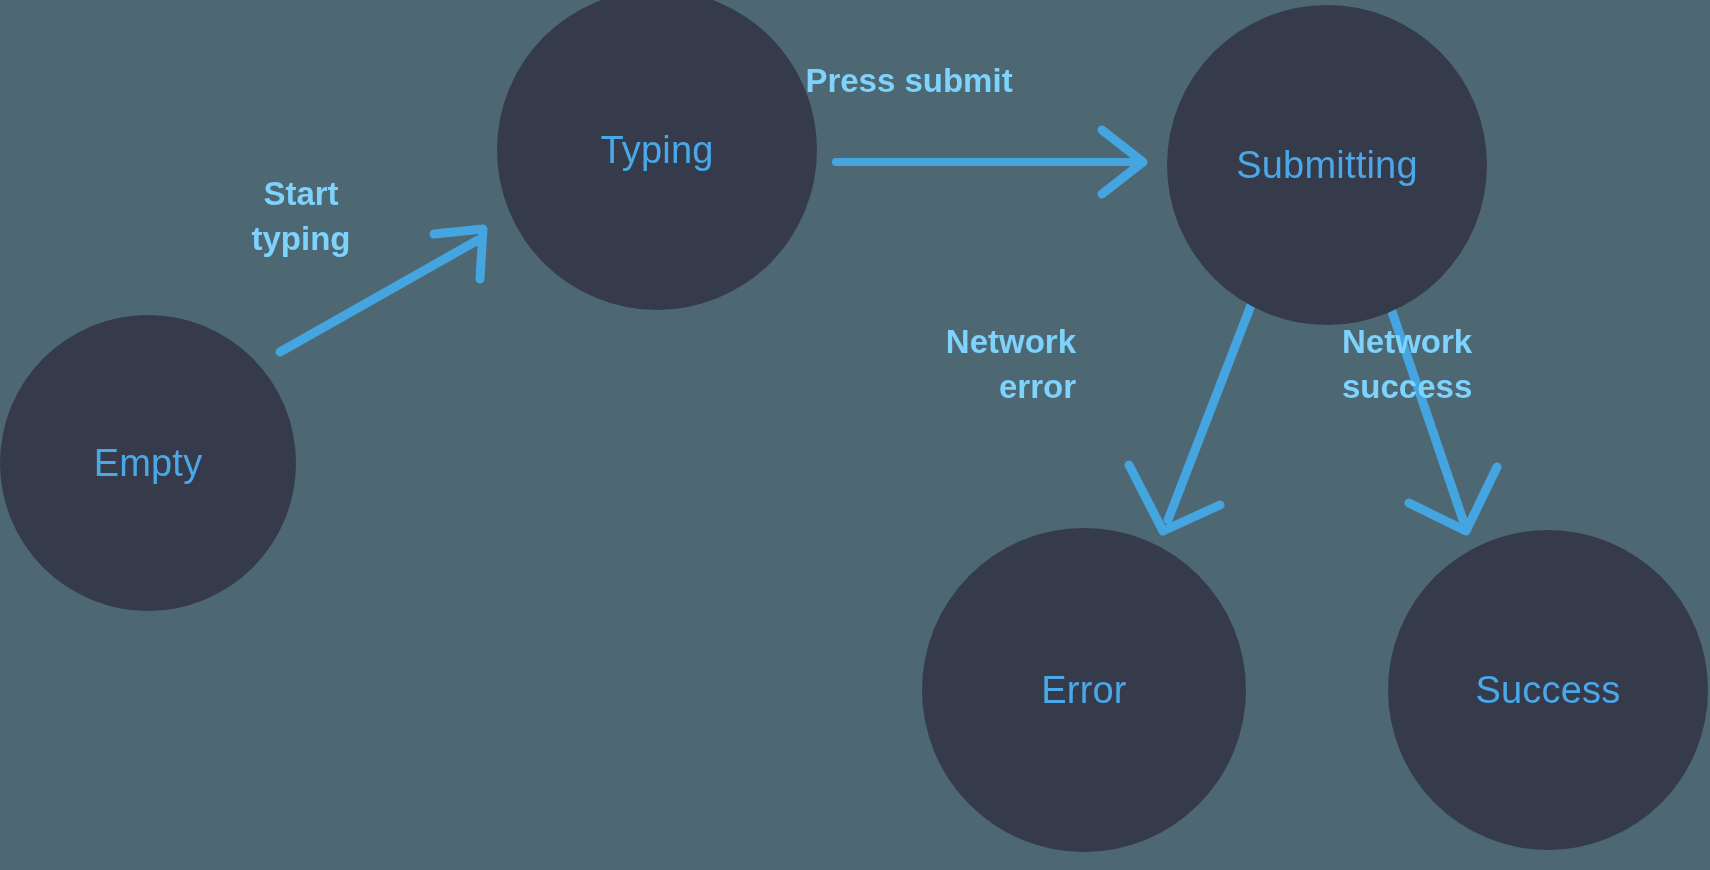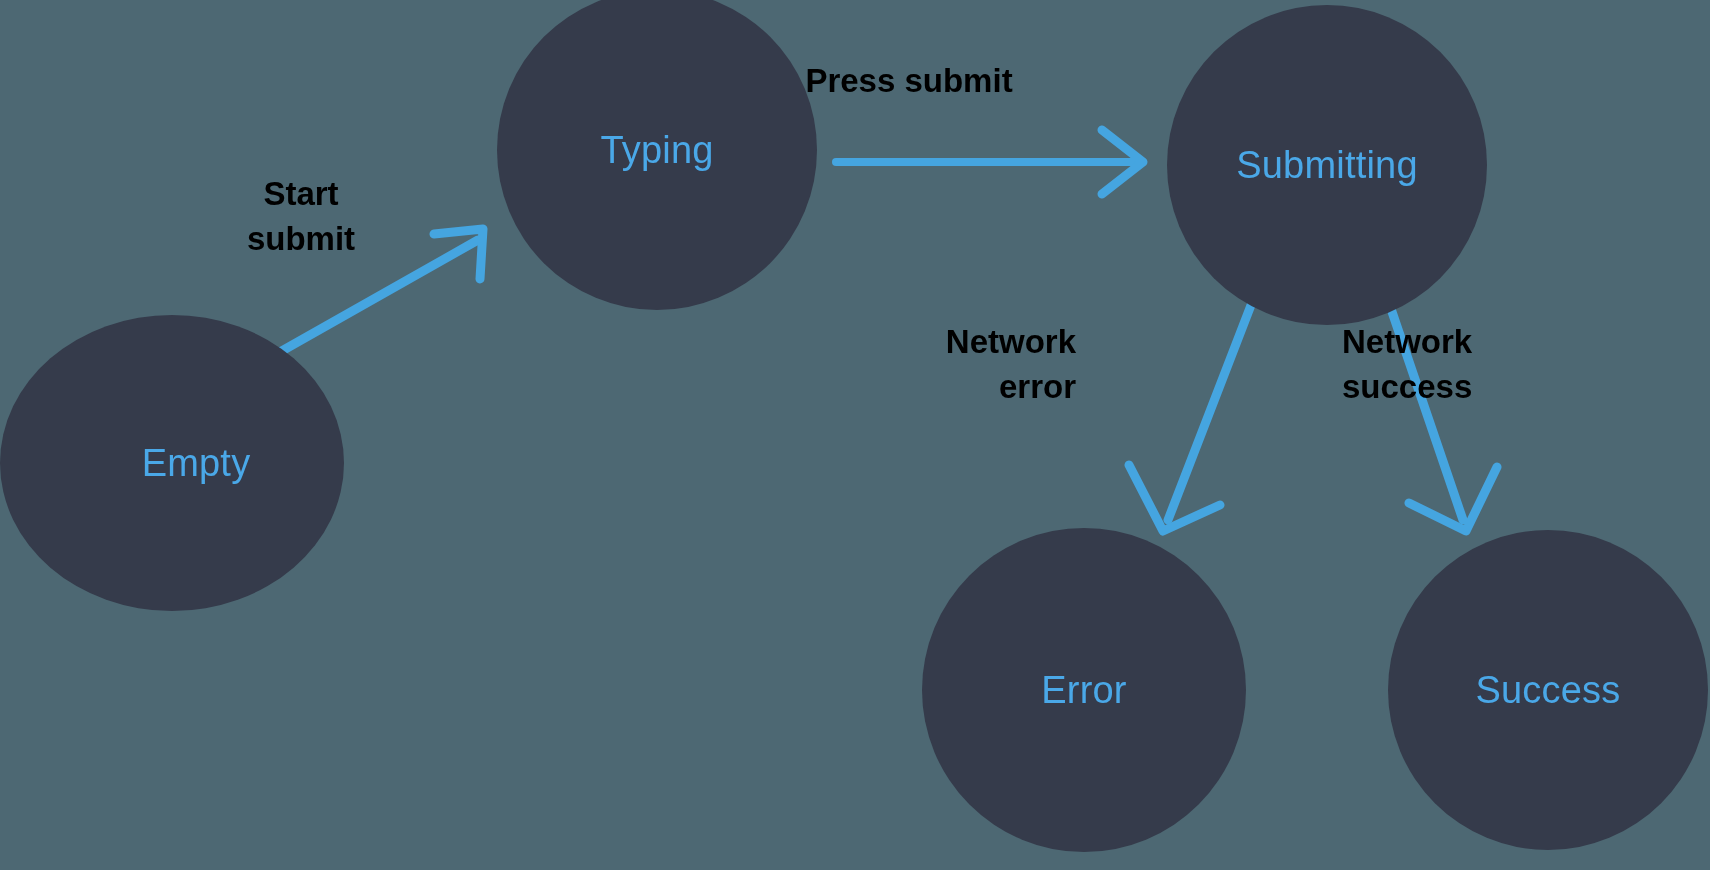--- a/index.html
+++ b/index.html
@@ -35,21 +35,21 @@
     color: #4aa8e8;
     font-size: 38px;
     font-weight: 400;
     letter-spacing: 0.2px;
     line-height: 1;
     white-space: nowrap;
     text-align: center;
   }
   .edge-label {
     position: absolute;
-    color: #000000;
+    color: #7dd3fc;
     font-size: 33px;
     font-weight: 700;
     line-height: 1.35;
     white-space: pre-line;
   }
   .edge-label.center { text-align: center; }
   .edge-label.right  { text-align: right; }
   .edge-label.left   { text-align: left; }
 </style>
 </head>
@@ -73,42 +73,42 @@
       <line x1="1253" y1="300" x2="1168" y2="520" stroke="#45a5e0" stroke-width="9" stroke-linecap="round"></line>
       <polyline points="1129,465 1163,531 1220,505" fill="none" stroke="#45a5e0" stroke-width="9" stroke-linecap="round" stroke-linejoin="round"></polyline>
     </g>
 
     <g>
       <line x1="1388" y1="300" x2="1463" y2="520" stroke="#45a5e0" stroke-width="9" stroke-linecap="round"></line>
       <polyline points="1409,503 1466,531 1497,467" fill="none" stroke="#45a5e0" stroke-width="9" stroke-linecap="round" stroke-linejoin="round"></polyline>
     </g>
   </svg>
 
-  <div class="state-node" style="left:0px; top:315px; width:296px; height:296px;padding-left:48px;">
+  <div class="state-node" style="left:0px; top:315px; width:296px; height:296px;">
     <span class="state-label">Empty</span>
   </div>
 
   <div class="state-node" style="left:497px; top:-10px; width:320px; height:320px;">
     <span class="state-label">Typing</span>
   </div>
 
   <div class="state-node" style="left:1167px; top:5px; width:320px; height:320px;justify-content:center;">
     <span class="state-label">Submitting</span>
   </div>
 
   <div class="state-node" style="left:922px; top:528px; width:324px; height:324px;">
     <span class="state-label">Error</span>
   </div>
 
   <div class="state-node" style="left:1388px; top:530px; width:320px; height:320px;">
     <span class="state-label">Success</span>
   </div>
 
   <div class="edge-label center" style="left:225px; top:172px; width:152px;">Start
-submit</div>
+typing</div>
 
   <div class="edge-label center" style="left:789px; top:59px; width:240px;">Press submit</div>
 
   <div class="edge-label right" style="left:860px; top:320px; width:216px;">Network
 error</div>
 
   <div class="edge-label left" style="left:1342px; top:320px; width:230px;">Network
 success</div>
 
 </div>

